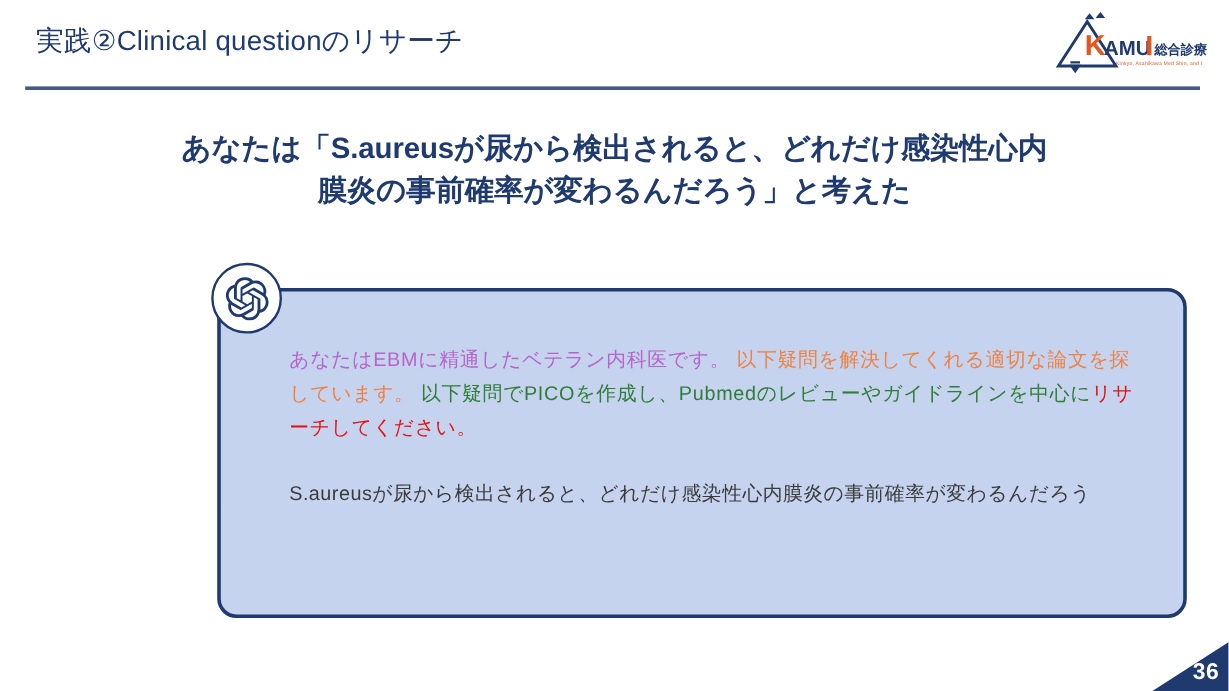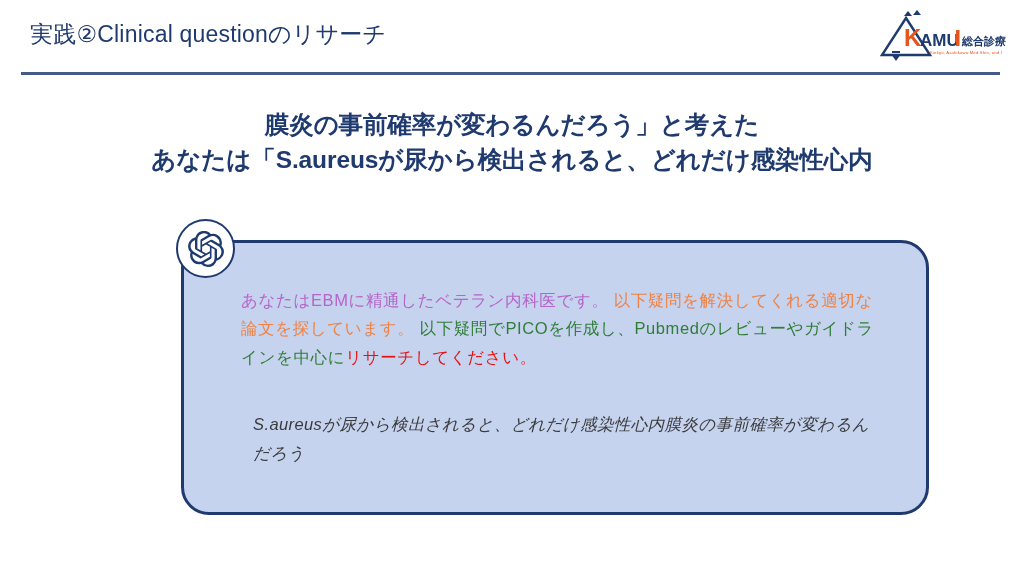--- a/index.html
+++ b/index.html
@@ -68,44 +68,43 @@
     color: #1f3a6e;
     line-height: 1.42;
     letter-spacing: -0.1px;
   }
 
   
   .bubble {
     position: absolute;
     left: 181px;
     top: 240px;
-    width: 748px;
+    width: 808px;
     height: 275px;
     box-sizing: border-box;
     background: #c5d3ef;
     border: 3px solid #1f3a6e;
-    border-radius: 28px;
+    border-radius: 16px;
   }
   .bubble-body {
     position: absolute;
     left: 57px;
     top: 43px;
     right: 40px;
     font-size: 16.5px;
     line-height: 1.72;
     letter-spacing: 0.6px;
   }
   .prompt-para { margin: 0; }
   .gap { height: 27px; }
   .user-para {
-    margin: 12px;
+    margin: 0;
     color: #3b3b3b;
     letter-spacing: 0.4px;
     line-height: 1.74;
-    font-style: italic;
   }
 
   .seg-purple { color: #b565c8; }
   .seg-orange { color: #ef8243; }
   .seg-green  { color: #2f7d36; }
   .seg-red    { color: #e51212; }
 
   
   .avatar {
     position: absolute;
@@ -172,36 +171,40 @@
       <text x="52" y="41" font-family="'Liberation Sans',sans-serif" font-size="17" font-weight="bold" fill="#1f3a6e">AMU</text>
       <rect x="88" y="25" width="3.5" height="16" fill="#e8541e"></rect>
 
       <text x="94" y="40" font-family="'DejaVu Sans',sans-serif" font-size="11" font-weight="bold" fill="#1f3a6e">総合診療</text>
 
       <text x="62" y="49" font-family="'Liberation Sans',sans-serif" font-size="4.2" fill="#e8541e" letter-spacing="0.2">Kinkyo, Asahikawa Med Shin, and I</text>
     </svg>
   </div>
 
   <div class="question">
+    <div>あなたは「S.aureusが尿から検出されると、どれだけ感染性心内</div>
     <div>膜炎の事前確率が変わるんだろう」と考えた</div>
-    <div>あなたは「S.aureusが尿から検出されると、どれだけ感染性心内</div>
   </div>
 
   <div class="bubble">
     <div class="bubble-body">
       <p class="prompt-para">
         <span class="seg-purple">あなたはEBMに精通したベテラン内科医です。</span><span class="seg-orange"> 以下疑問を解決してくれる適切な論文を探しています。</span><span class="seg-green"> 以下疑問でPICOを作成し、Pubmedのレビューやガイドラインを中心に</span><span class="seg-red">リサーチしてください。</span>
       </p>
       <div class="gap"></div>
       <p class="user-para">S.aureusが尿から検出されると、どれだけ感染性心内膜炎の事前確率が変わるんだろう</p>
     </div>
   </div>
 
   <div class="avatar">
     <span>
       <svg viewBox="0 0 24 24" xmlns="http://www.w3.org/2000/svg" aria-hidden="true">
         <path fill="#1f3a6e" d="M22.28 9.82a5.98 5.98 0 0 0-.52-4.91 6.05 6.05 0 0 0-6.51-2.9A6 6 0 0 0 4.98 4.18a5.98 5.98 0 0 0-3.99 2.9 6.05 6.05 0 0 0 .74 7.1 5.98 5.98 0 0 0 .51 4.91 6.05 6.05 0 0 0 6.52 2.9A5.98 5.98 0 0 0 13.26 24a6.05 6.05 0 0 0 5.77-4.19 5.98 5.98 0 0 0 3.99-2.9 6.05 6.05 0 0 0-.74-7.09Zm-9.02 12.6a4.48 4.48 0 0 1-2.88-1.04l.14-.08 4.78-2.76a.79.79 0 0 0 .39-.68v-6.74l2.02 1.17a.07.07 0 0 1 .04.05v5.58a4.5 4.5 0 0 1-4.49 4.5ZM3.6 18.3a4.47 4.47 0 0 1-.54-3.01l.14.09 4.78 2.76a.77.77 0 0 0 .78 0l5.84-3.37v2.33a.08.08 0 0 1-.03.06L9.74 19.95a4.5 4.5 0 0 1-6.14-1.65ZM2.34 7.9a4.48 4.48 0 0 1 2.34-1.97V11.6a.77.77 0 0 0 .39.68l5.81 3.35-2.02 1.17a.07.07 0 0 1-.07 0L4 14.01a4.5 4.5 0 0 1-1.65-6.14Zm16.6 3.86-5.84-3.39 2.02-1.16a.07.07 0 0 1 .07 0l4.83 2.79a4.49 4.49 0 0 1-.68 8.1v-5.66a.79.79 0 0 0-.4-.68Zm2.01-3.02-.14-.09-4.77-2.78a.78.78 0 0 0-.79 0L9.41 9.24V6.91a.07.07 0 0 1 .03-.06l4.83-2.79a4.49 4.49 0 0 1 6.68 4.65ZM8.31 12.86l-2.02-1.17a.08.08 0 0 1-.04-.06V6.07a4.49 4.49 0 0 1 7.36-3.45l-.14.08L8.69 5.46a.79.79 0 0 0-.39.68l-.01 6.72Zm1.1-2.36 2.6-1.5 2.6 1.5v3l-2.6 1.5-2.6-1.5v-3Z"></path>
       </svg>
     </span>
   </div>
 
+  <div class="corner">
+    <div class="corner-shape"></div>
+    <div class="page-num">36</div>
+  </div>
 
 </div>
 
 </body></html>

